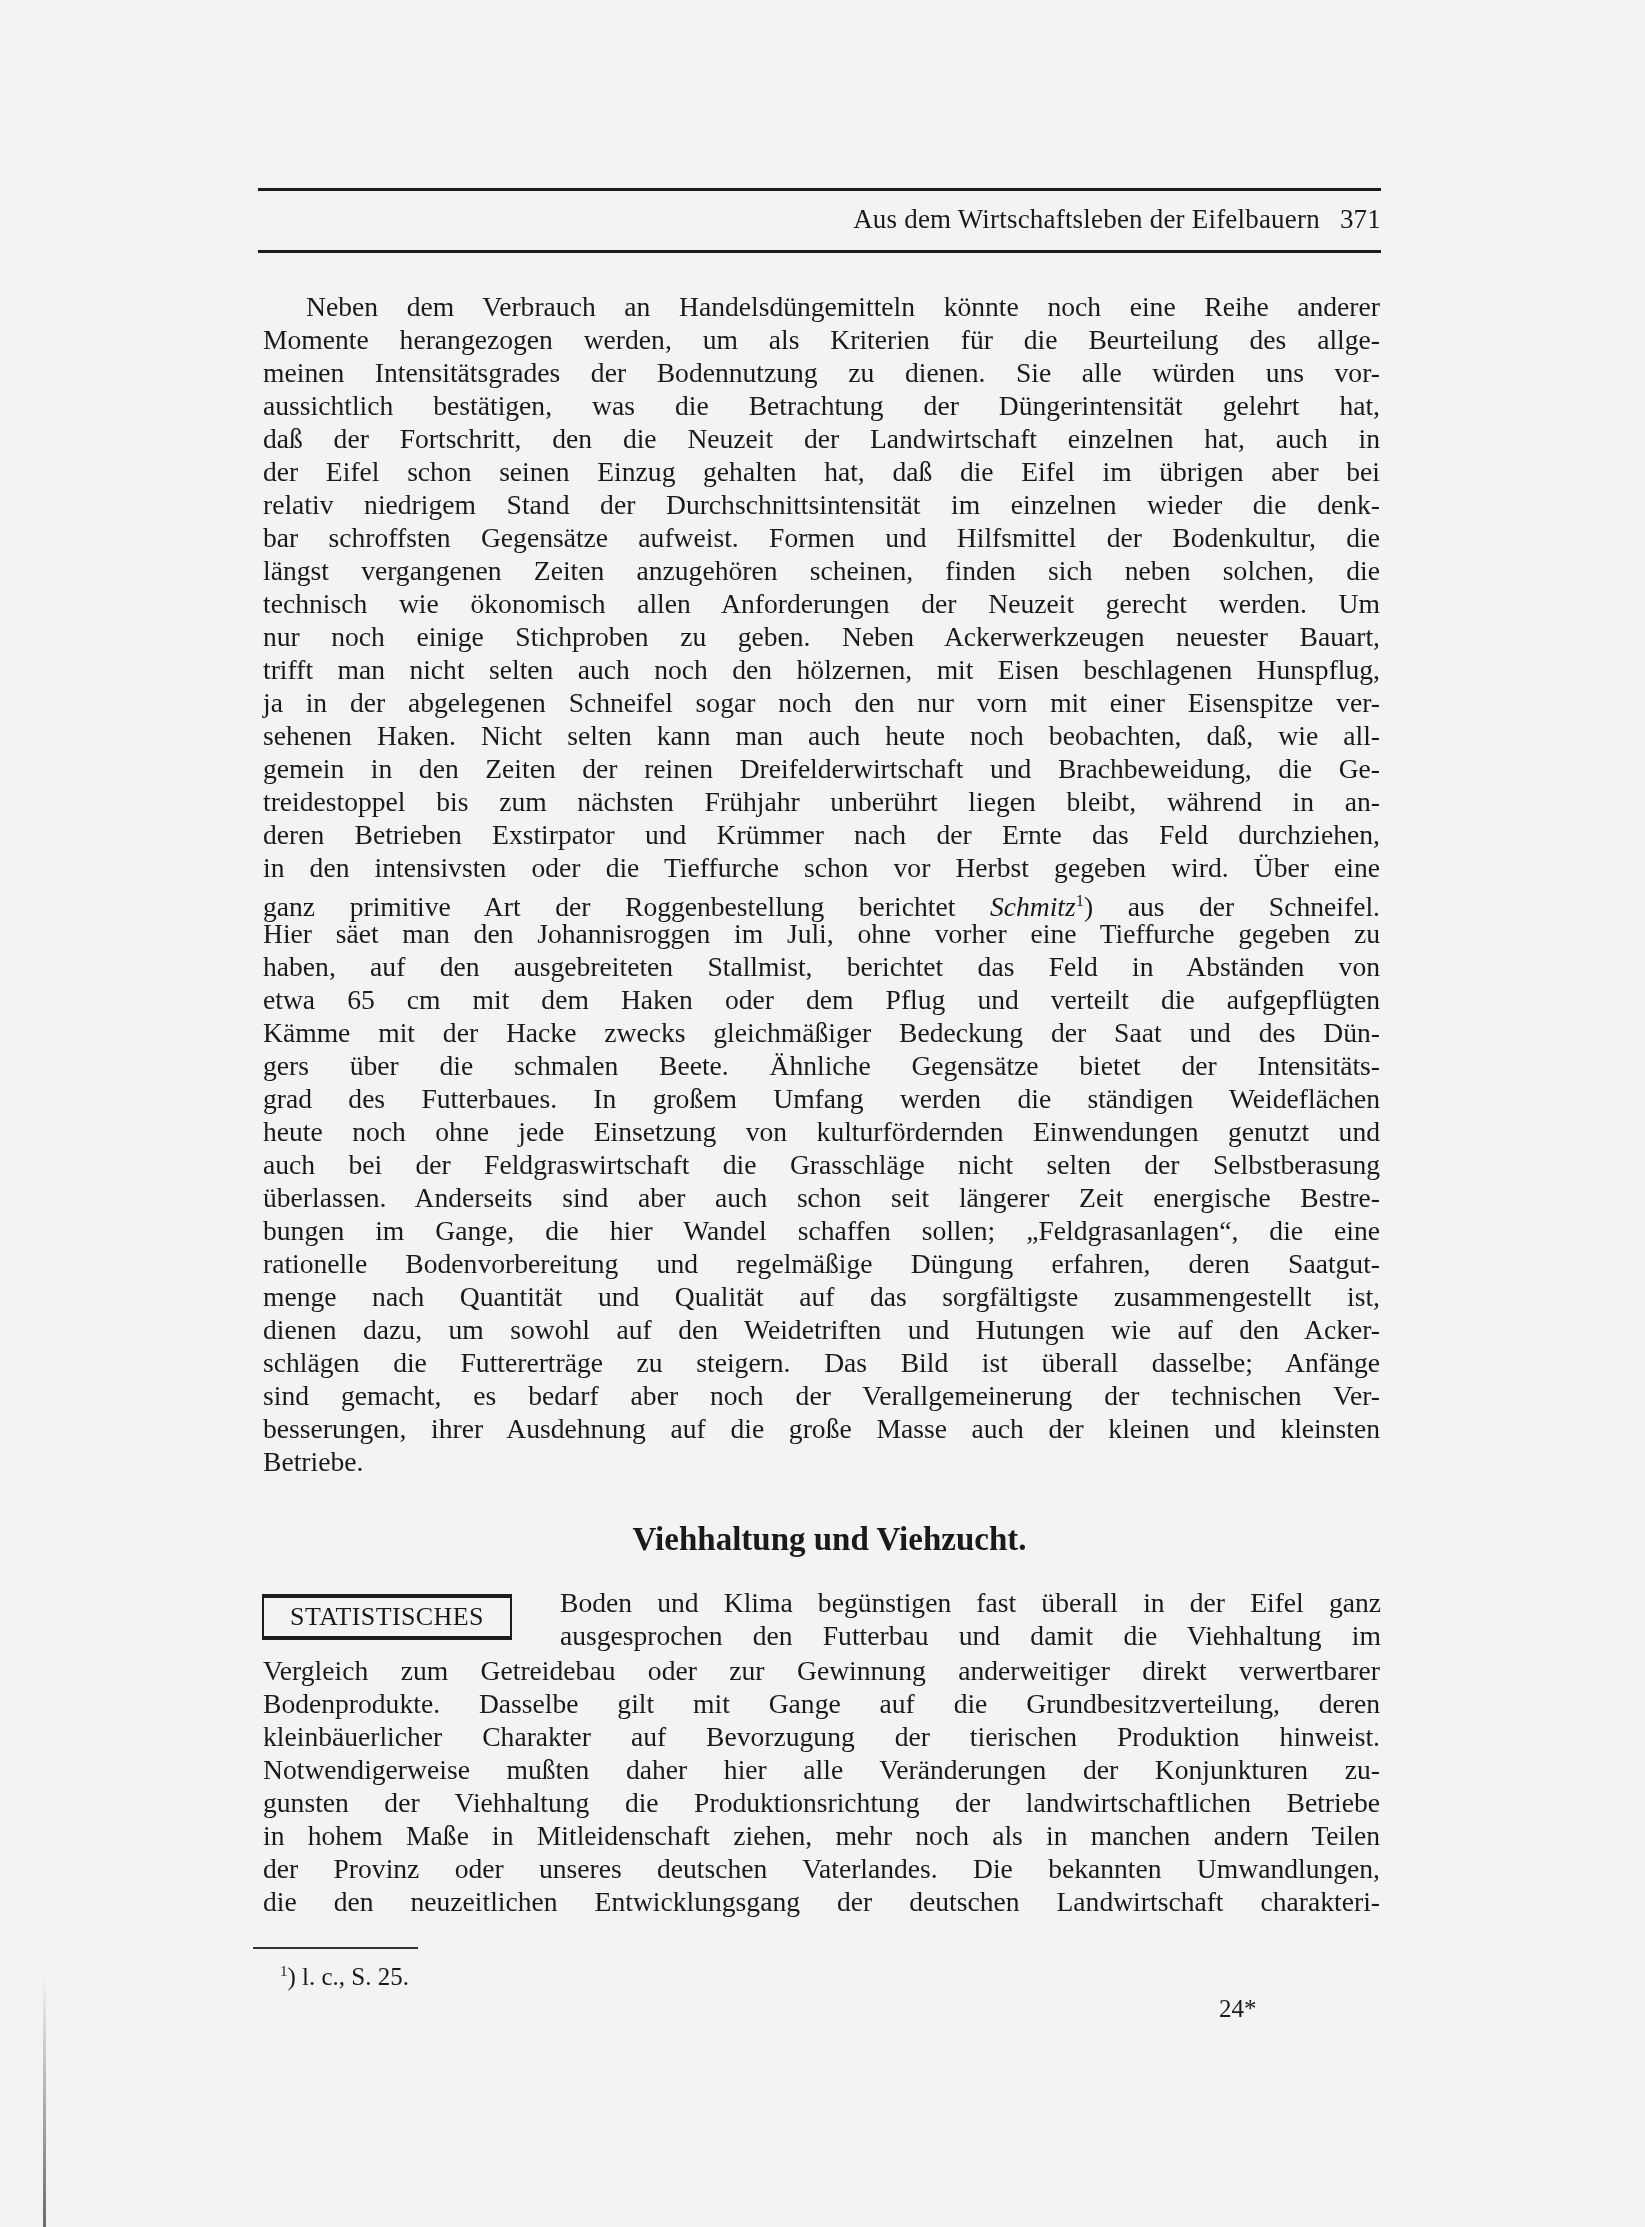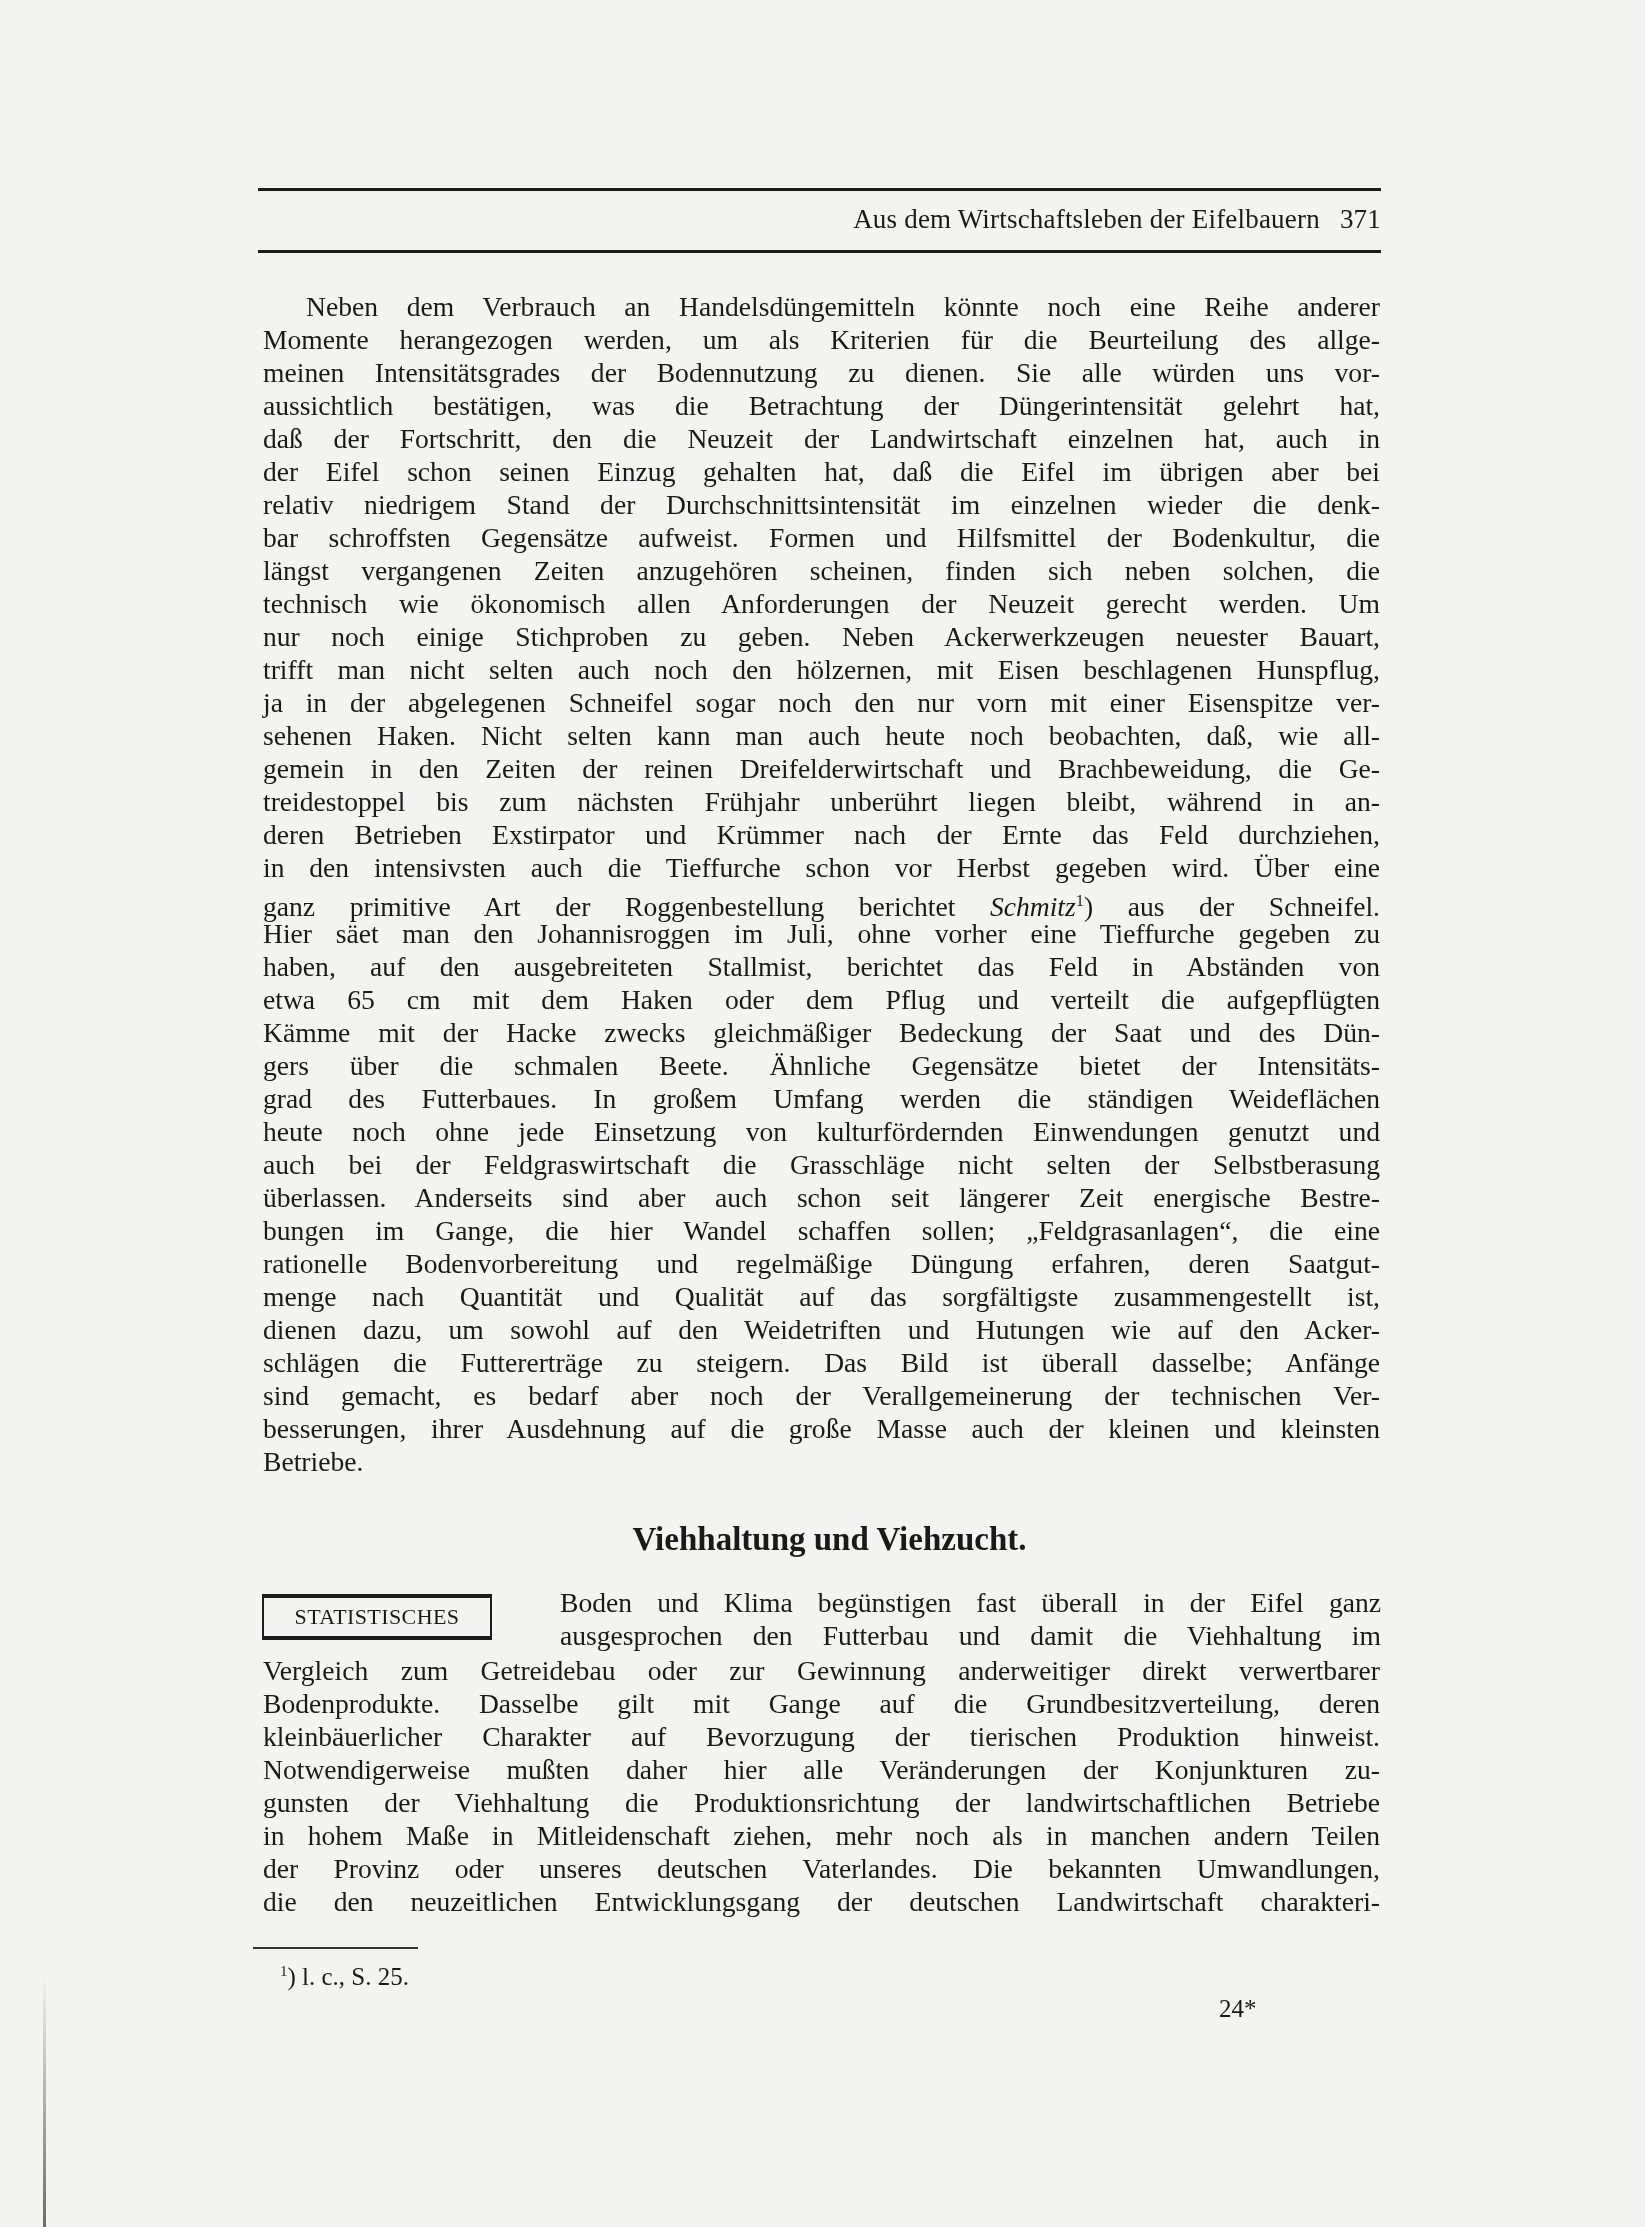--- a/index.html
+++ b/index.html
@@ -31,25 +31,25 @@
     font-size: 27.6px; text-align: justify; text-align-last: justify;
     white-space: nowrap; overflow: visible;
   }
   .line.last { text-align-last: left; }
   .line.indent { padding-left: 43px; }
   .section-title {
     position: absolute; top: 1521px; left: 0; width: 1412px; text-align: center;
     font-weight: bold; font-size: 33px; padding-left: 247px; box-sizing: border-box;
   }
   .sidebox {
-    position: absolute; left: 262px; top: 1594px; width: 230px; height: 46px;
+    position: absolute; left: 262px; top: 1594px; width: 250px; height: 46px;
     border-top: 4.1px solid #1c1c1c; border-bottom: 4.1px solid #1c1c1c;
     border-left: 2.5px solid #1c1c1c; border-right: 2.5px solid #1c1c1c;
     box-sizing: border-box;
-    font-size: 22px; letter-spacing: 0.4px; line-height: 38px; text-align: center;
+    font-size: 26px; letter-spacing: 0.4px; line-height: 38px; text-align: center;
   }
   .footnote-rule {
     position: absolute; left: 253px; top: 1947px; width: 165px; height: 1.6px; background: #333;
   }
   .footnote {
     position: absolute; left: 280px; top: 1963px; font-size: 25px;
   }
   .footnote sup { font-size: 15px; }
   .signature {
     position: absolute; left: 1219px; top: 1995px; font-size: 25px;
@@ -79,21 +79,21 @@
   <span class="line">bar schroffsten Gegensätze aufweist.  Formen und Hilfsmittel der Bodenkultur, die</span>
   <span class="line">längst vergangenen Zeiten anzugehören scheinen, finden sich neben solchen, die</span>
   <span class="line">technisch wie ökonomisch allen Anforderungen der Neuzeit gerecht werden.  Um</span>
   <span class="line">nur noch einige Stichproben zu geben.  Neben Ackerwerkzeugen neuester Bauart,</span>
   <span class="line">trifft man nicht selten auch noch den hölzernen, mit Eisen beschlagenen Hunspflug,</span>
   <span class="line">ja in der abgelegenen Schneifel sogar noch den nur vorn mit einer Eisenspitze ver-</span>
   <span class="line">sehenen Haken.  Nicht selten kann man auch heute noch beobachten, daß, wie all-</span>
   <span class="line">gemein in den Zeiten der reinen Dreifelderwirtschaft und Brachbeweidung, die Ge-</span>
   <span class="line">treidestoppel bis zum nächsten Frühjahr unberührt liegen bleibt, während in an-</span>
   <span class="line">deren Betrieben Exstirpator und Krümmer nach der Ernte das Feld durchziehen,</span>
-  <span class="line">in den intensivsten auch die Tieffurche schon vor Herbst gegeben wird.  Über eine</span>
+  <span class="line">in den intensivsten oder die Tieffurche schon vor Herbst gegeben wird.  Über eine</span>
   <span class="line"><span>ganz primitive Art der Roggenbestellung berichtet</span> <em>Schmitz</em><sup class="fn">1</sup><span>) aus der Schneifel.</span></span>
   <span class="line">Hier säet man den Johannisroggen im Juli, ohne vorher eine Tieffurche gegeben zu</span>
   <span class="line">haben, auf den ausgebreiteten Stallmist, berichtet das Feld in Abständen von</span>
   <span class="line">etwa 65 cm mit dem Haken oder dem Pflug und verteilt die aufgepflügten</span>
   <span class="line">Kämme mit der Hacke zwecks gleichmäßiger Bedeckung der Saat und des Dün-</span>
   <span class="line">gers über die schmalen Beete.  Ähnliche Gegensätze bietet der Intensitäts-</span>
   <span class="line">grad des Futterbaues.  In großem Umfang werden die ständigen Weideflächen</span>
   <span class="line">heute noch ohne jede Einsetzung von kulturfördernden Einwendungen genutzt und</span>
   <span class="line">auch bei der Feldgraswirtschaft die Grasschläge nicht selten der Selbstberasung</span>
   <span class="line">überlassen.  Anderseits sind aber auch schon seit längerer Zeit energische Bestre-</span>

